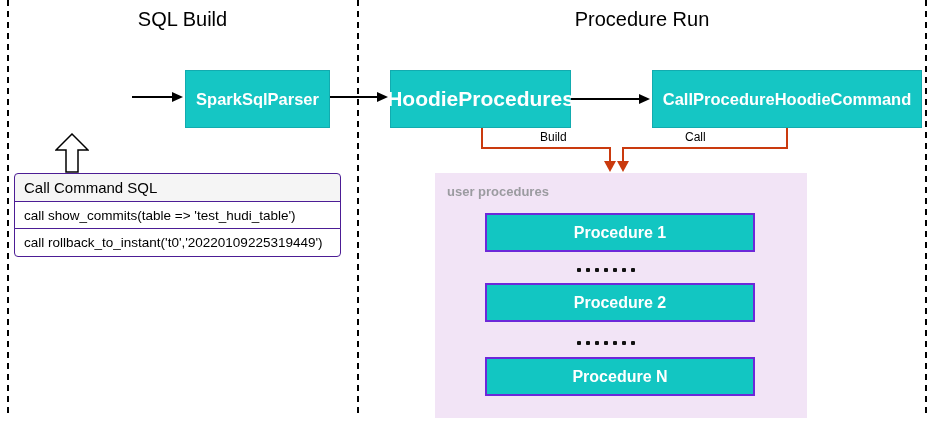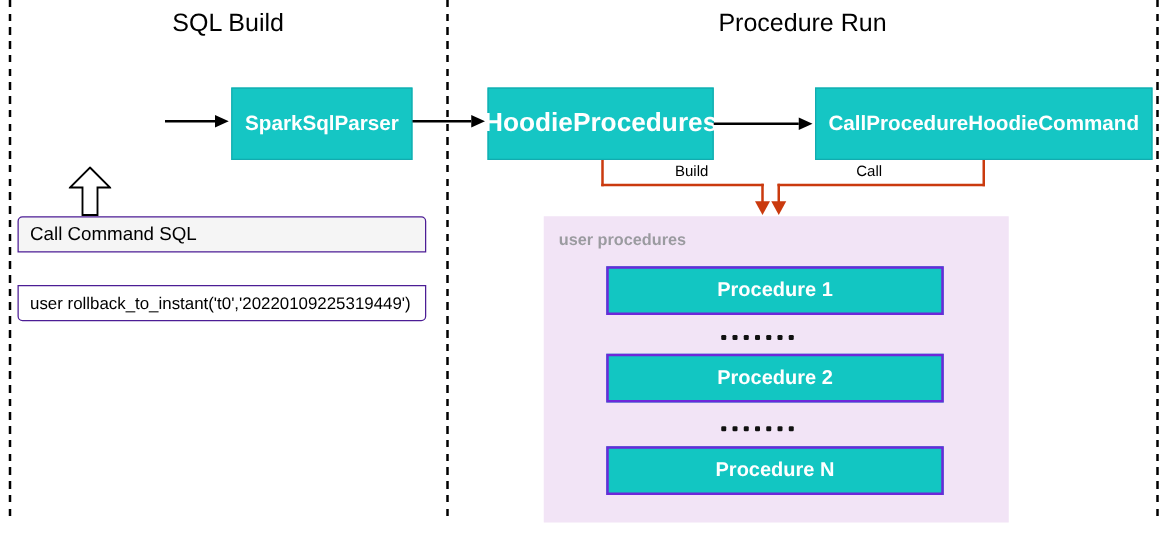--- a/index.html
+++ b/index.html
@@ -71,21 +71,22 @@
   <div class="ah-right" style="left:377px;top:92px"></div>
 
   <div class="hline" style="left:571px;top:98px;width:68px"></div>
   <div class="ah-right" style="left:639px;top:94px"></div>
 
   <svg class="hollow-arrow" width="34" height="40" viewBox="0 0 34 40">
     <polygon points="17,1 33,17 23,17 23,39 11,39 11,17 1,17" fill="#ffffff" stroke="#000000" stroke-width="1.5"></polygon>
   </svg>
 
   <div class="sqlbox sqlhead">Call Command SQL</div>
-  <div class="sqlbox sqlrow2">user rollback_to_instant('t0','20220109225319449')</div>
+  <div class="sqlbox sqlrow1">call show_commits(table =&gt; 'test_hudi_table')</div>
+  <div class="sqlbox sqlrow2">call rollback_to_instant('t0','20220109225319449')</div>
 
   <div class="rline" style="left:481px;top:128px;width:2px;height:21px"></div>
   <div class="rline" style="left:481px;top:147px;width:130px;height:2px"></div>
   <div class="rline" style="left:609px;top:147px;width:2px;height:16px"></div>
   <div class="rah-down" style="left:604px;top:161px"></div>
 
   <div class="rline" style="left:786px;top:128px;width:2px;height:21px"></div>
   <div class="rline" style="left:622px;top:147px;width:166px;height:2px"></div>
   <div class="rline" style="left:622px;top:147px;width:2px;height:16px"></div>
   <div class="rah-down" style="left:617px;top:161px"></div>

